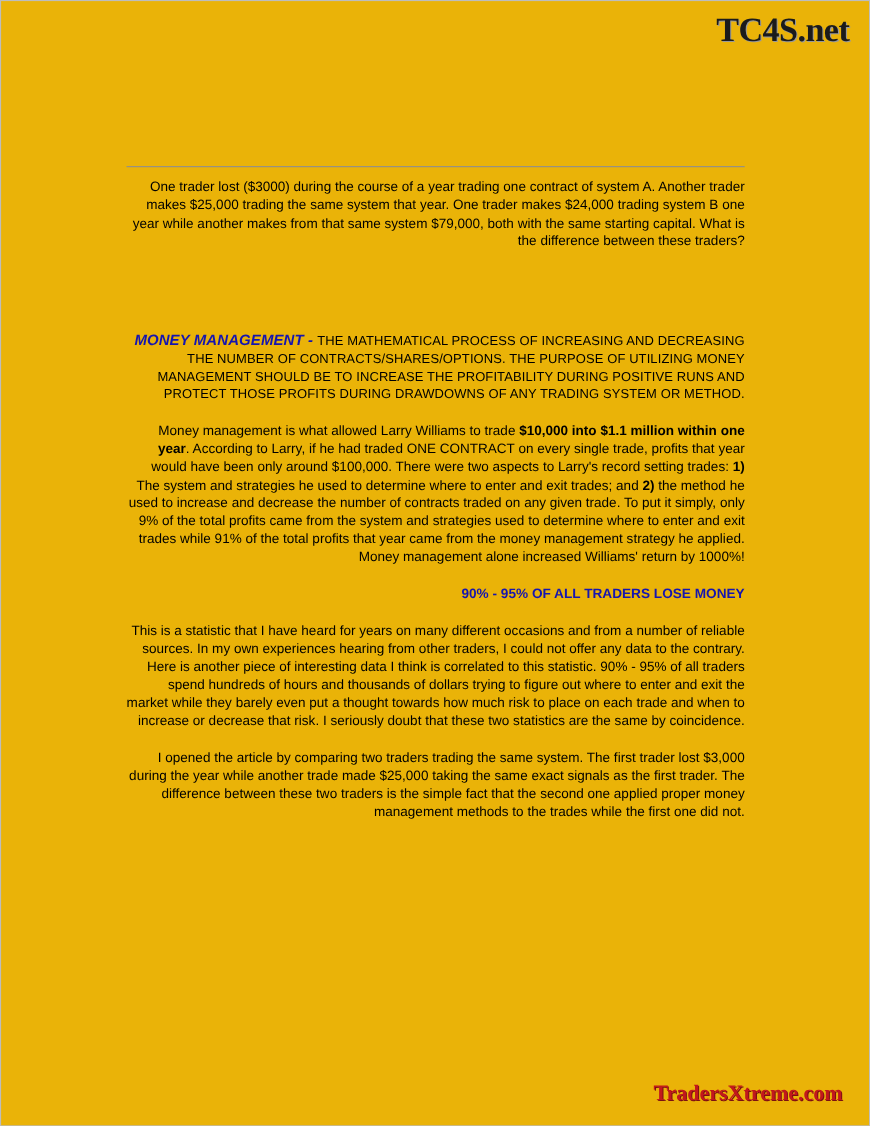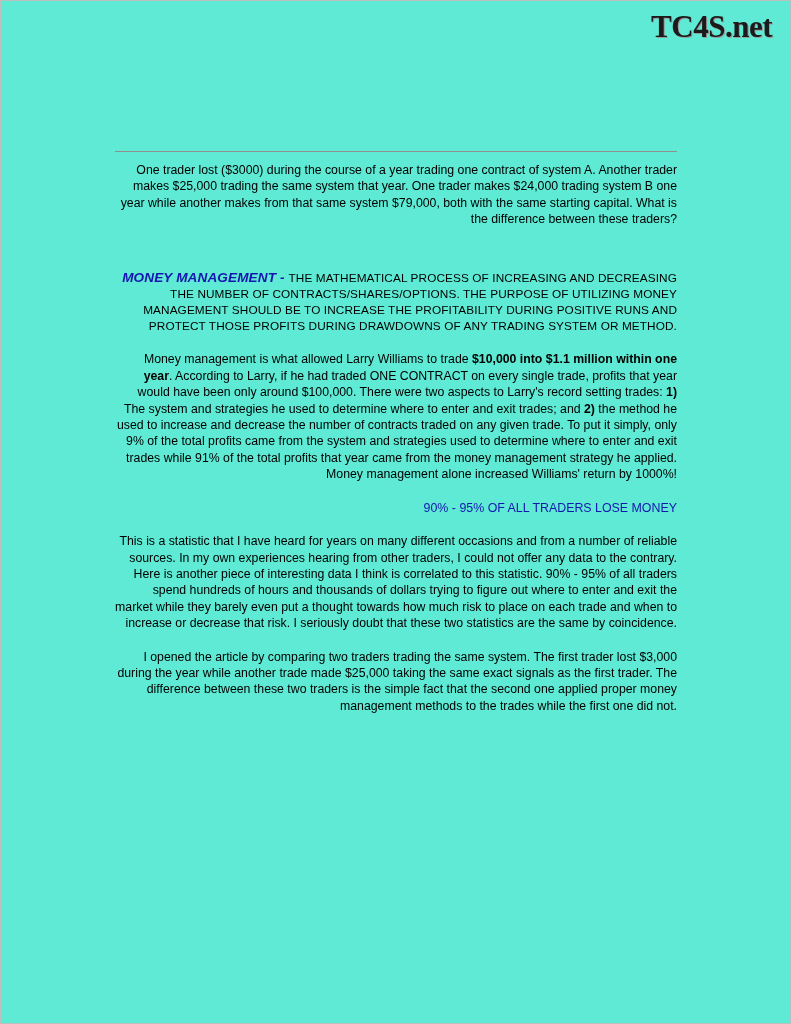--- a/index.html
+++ b/index.html
@@ -13,21 +13,21 @@
     position: relative;
     font-family: "Liberation Sans", sans-serif;
     color: #000000;
     overflow: hidden;
   }
   .page {
     position: absolute;
     left: 0; top: 0;
     width: 791px;
     height: 1024px;
-    background: #5eead4;
+    background: #eab308;
     border: 1px solid #bdbdbd;
     box-sizing: border-box;
   }
   
   .brand-top {
     position: absolute;
     right: 18px;
     top: 8px;
     font-family: "Liberation Serif", serif;
     font-size: 31px;
@@ -72,24 +72,25 @@
     font-size: 13.6px;
     font-weight: bold;
     font-style: italic;
     color: #1515b0;
     font-family: "Liberation Sans", sans-serif;
   }
   .caps {
     font-size: 11.8px;
     line-height: 16.2px;
     letter-spacing: 0.1px;
+    margin-top: 32px;
   }
   .sect-head {
     font-size: 12.4px;
-    font-weight: normal;
+    font-weight: bold;
     color: #1515b0;
   }
   b { font-weight: bold; }
 
   
   .wm-dlsub {
     position: absolute;
     left: 50%;
     top: 497px;
     transform: translateX(-50%);
@@ -148,14 +149,15 @@
 
     <p>This is a statistic that I have heard for years on many different occasions and from a number of reliable sources. In my own experiences hearing from other traders, I could not offer any data to the contrary. Here is another piece of interesting data I think is correlated to this statistic. 90% - 95% of all traders spend hundreds of hours and thousands of dollars trying to figure out where to enter and exit the market while they barely even put a thought towards how much risk to place on each trade and when to increase or decrease that risk. I seriously doubt that these two statistics are the same by coincidence.</p>
 
     <div class="gap-md"></div>
 
     <p>I opened the article by comparing two traders trading the same system. The first trader lost $3,000 during the year while another trade made $25,000 taking the same exact signals as the first trader. The difference between these two traders is the simple fact that the second one applied proper money management methods to the trades while the first one did not.</p>
 
   </div>
 
 
+  <div class="brand-bottom">TradersXtreme.com</div>
 
 </div>
 
 </body></html>

